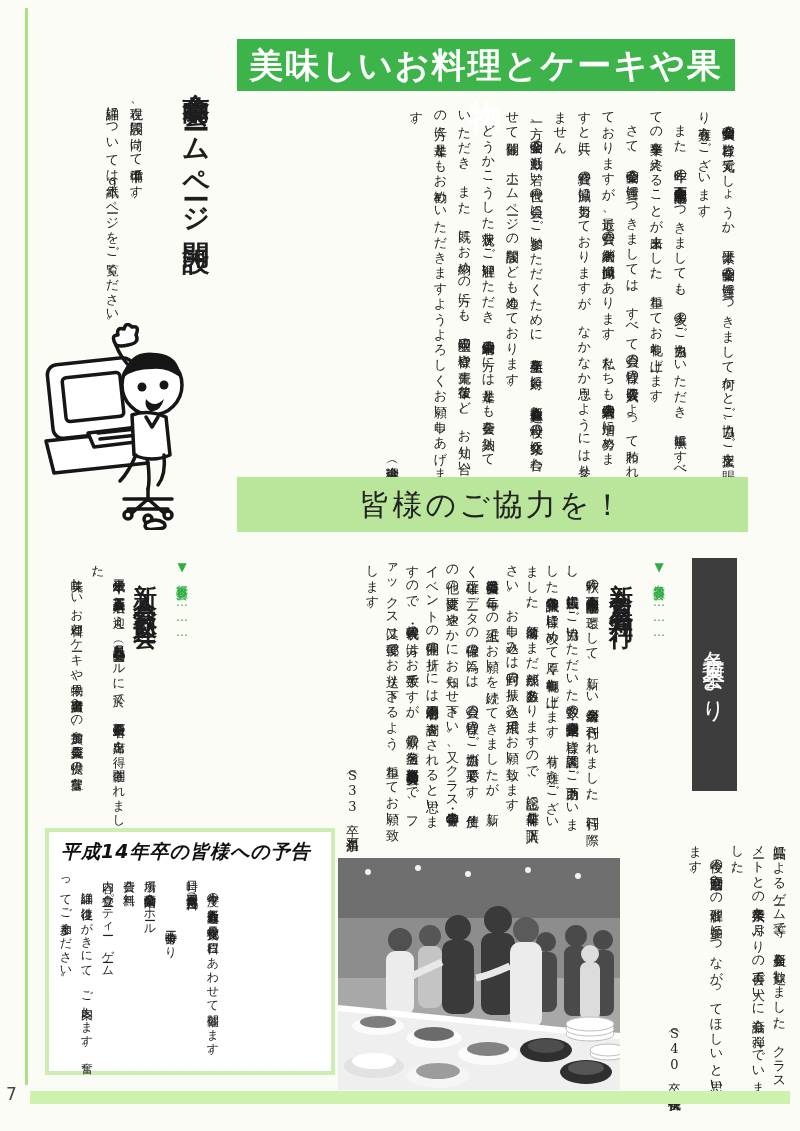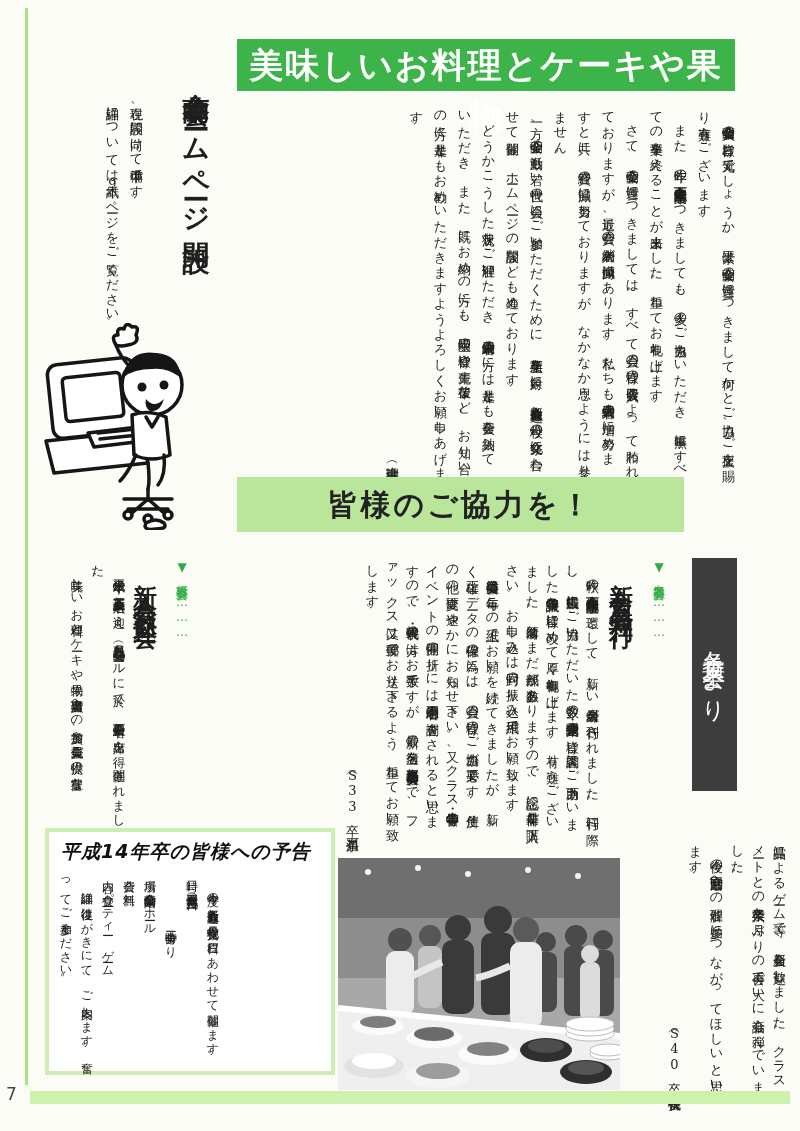--- a/index.html
+++ b/index.html
@@ -28,24 +28,24 @@
   
   .hp-title{position:absolute;left:178px;top:72px;height:425px;
     font-size:27px;font-weight:bold;letter-spacing:3px;}
   .hp-note{position:absolute;left:76px;top:84px;width:72px;height:245px;
     font-size:13px;line-height:24px;letter-spacing:.5px;}
   .hp-note p{margin:0;}
   .cartoon{position:absolute;left:28px;top:323px;width:180px;height:207px;}
 
   
   .coop-banner{
-    position:absolute;left:237px;top:477px;width:447px;height:55px;
+    position:absolute;left:237px;top:477px;width:511px;height:55px;
     background:#b9e69b;color:#222;text-align:center;line-height:55px;
     font-family:"DejaVu Sans","Liberation Sans",sans-serif;
-    font-weight:bold;font-size:30px;letter-spacing:3px;
+    font-weight:normal;font-size:30px;letter-spacing:3px;
   }
 
   
   .committee-box{
     position:absolute;left:692px;top:558px;width:45px;height:233px;
     background:#3d3d3d;color:#fff;font-size:23px;letter-spacing:5px;
     display:flex;align-items:center;justify-content:center;
     font-family:"DejaVu Sans","Liberation Sans",sans-serif;
   }
   .sec-label{position:absolute;height:230px;font-size:12px;color:#2fad45;

